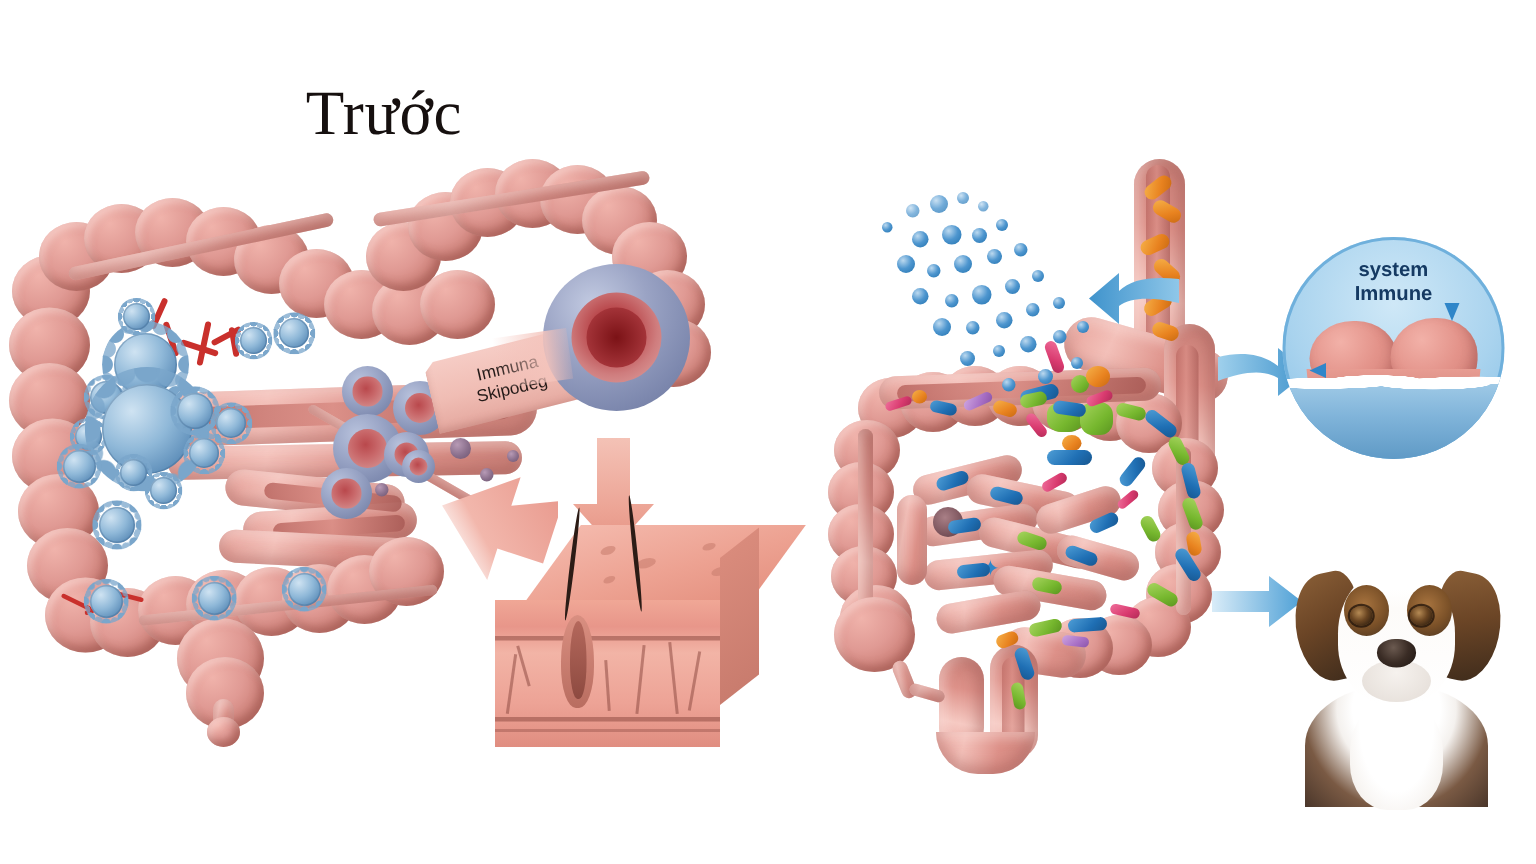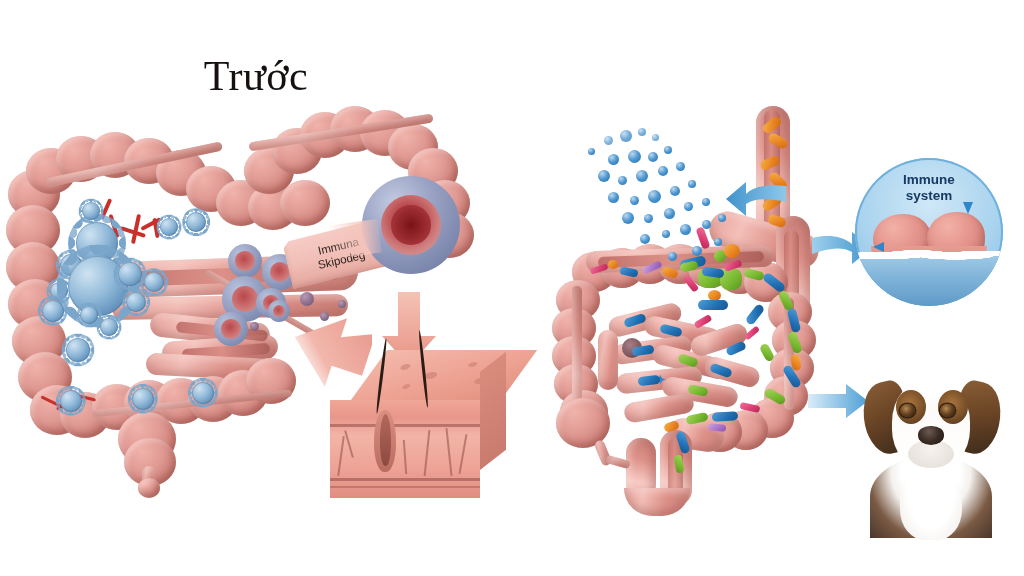--- a/index.html
+++ b/index.html
@@ -586,22 +586,22 @@
         <linearGradient id="bg3" x1="0%" y1="0%" x2="100%" y2="0%">
           <stop offset="0%" stop-color="#d9ecf8"></stop>
           <stop offset="100%" stop-color="#4ea0d6"></stop>
         </linearGradient>
       </defs>
       <path d="M0 12 L38 12 L38 2 L60 19 L38 36 L38 26 L0 26 Z" fill="url(#bg3)"></path>
     </svg>
 
     <div id="immune-circle" style="left:343px;top:158px;">
       <div id="immune-label">
+        <div>system</div>
         <div>Immune</div>
-        <div>system</div>
       </div>
       <div class="lobe" style="left:18px;top:56px;width:58px;height:50px;"></div>
       <div class="lobe" style="left:72px;top:54px;width:58px;height:52px;"></div>
       <div id="immune-base"></div>
       <div style="position:absolute;left:20px;bottom:44px;width:108px;height:7px;border-radius:6px;
                   background:linear-gradient(90deg,#f2b6ac,#dc8d83);"></div>
       <div id="immune-water"></div>
       <div id="immune-foam"></div>
       <div style="position:absolute;left:108px;top:44px;width:0;height:0;
                   border-left:5px solid transparent;border-right:5px solid transparent;

